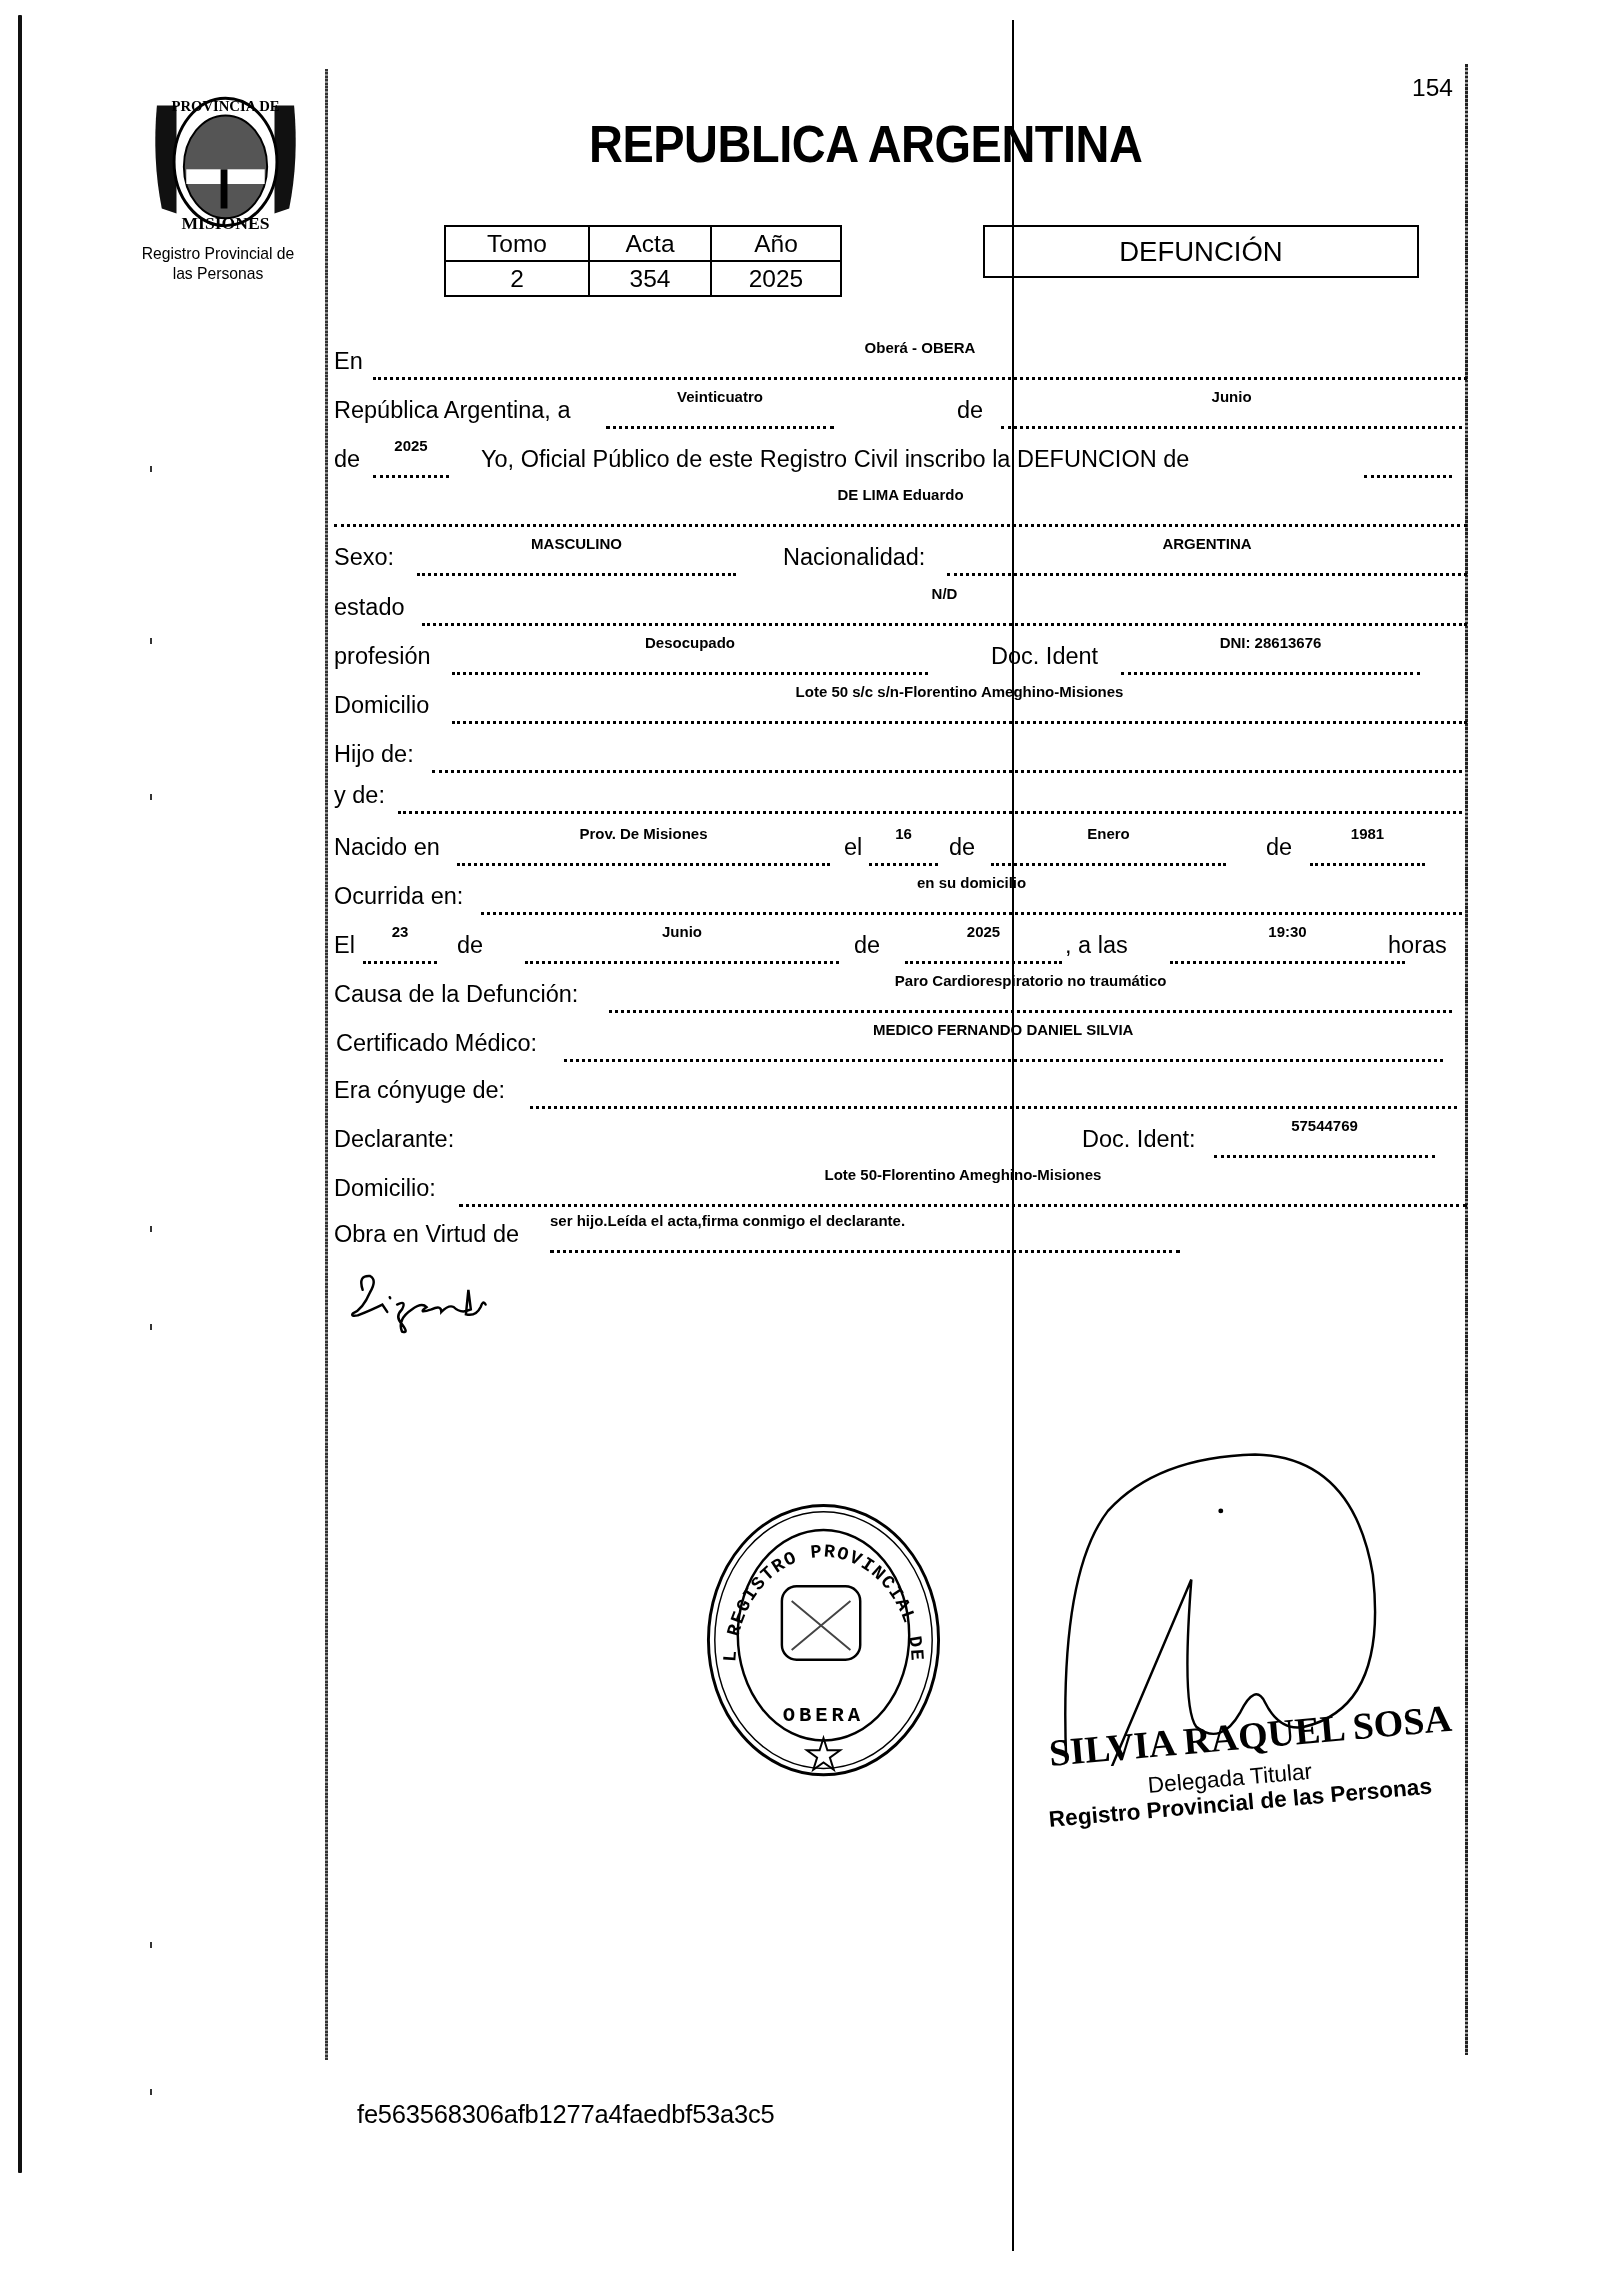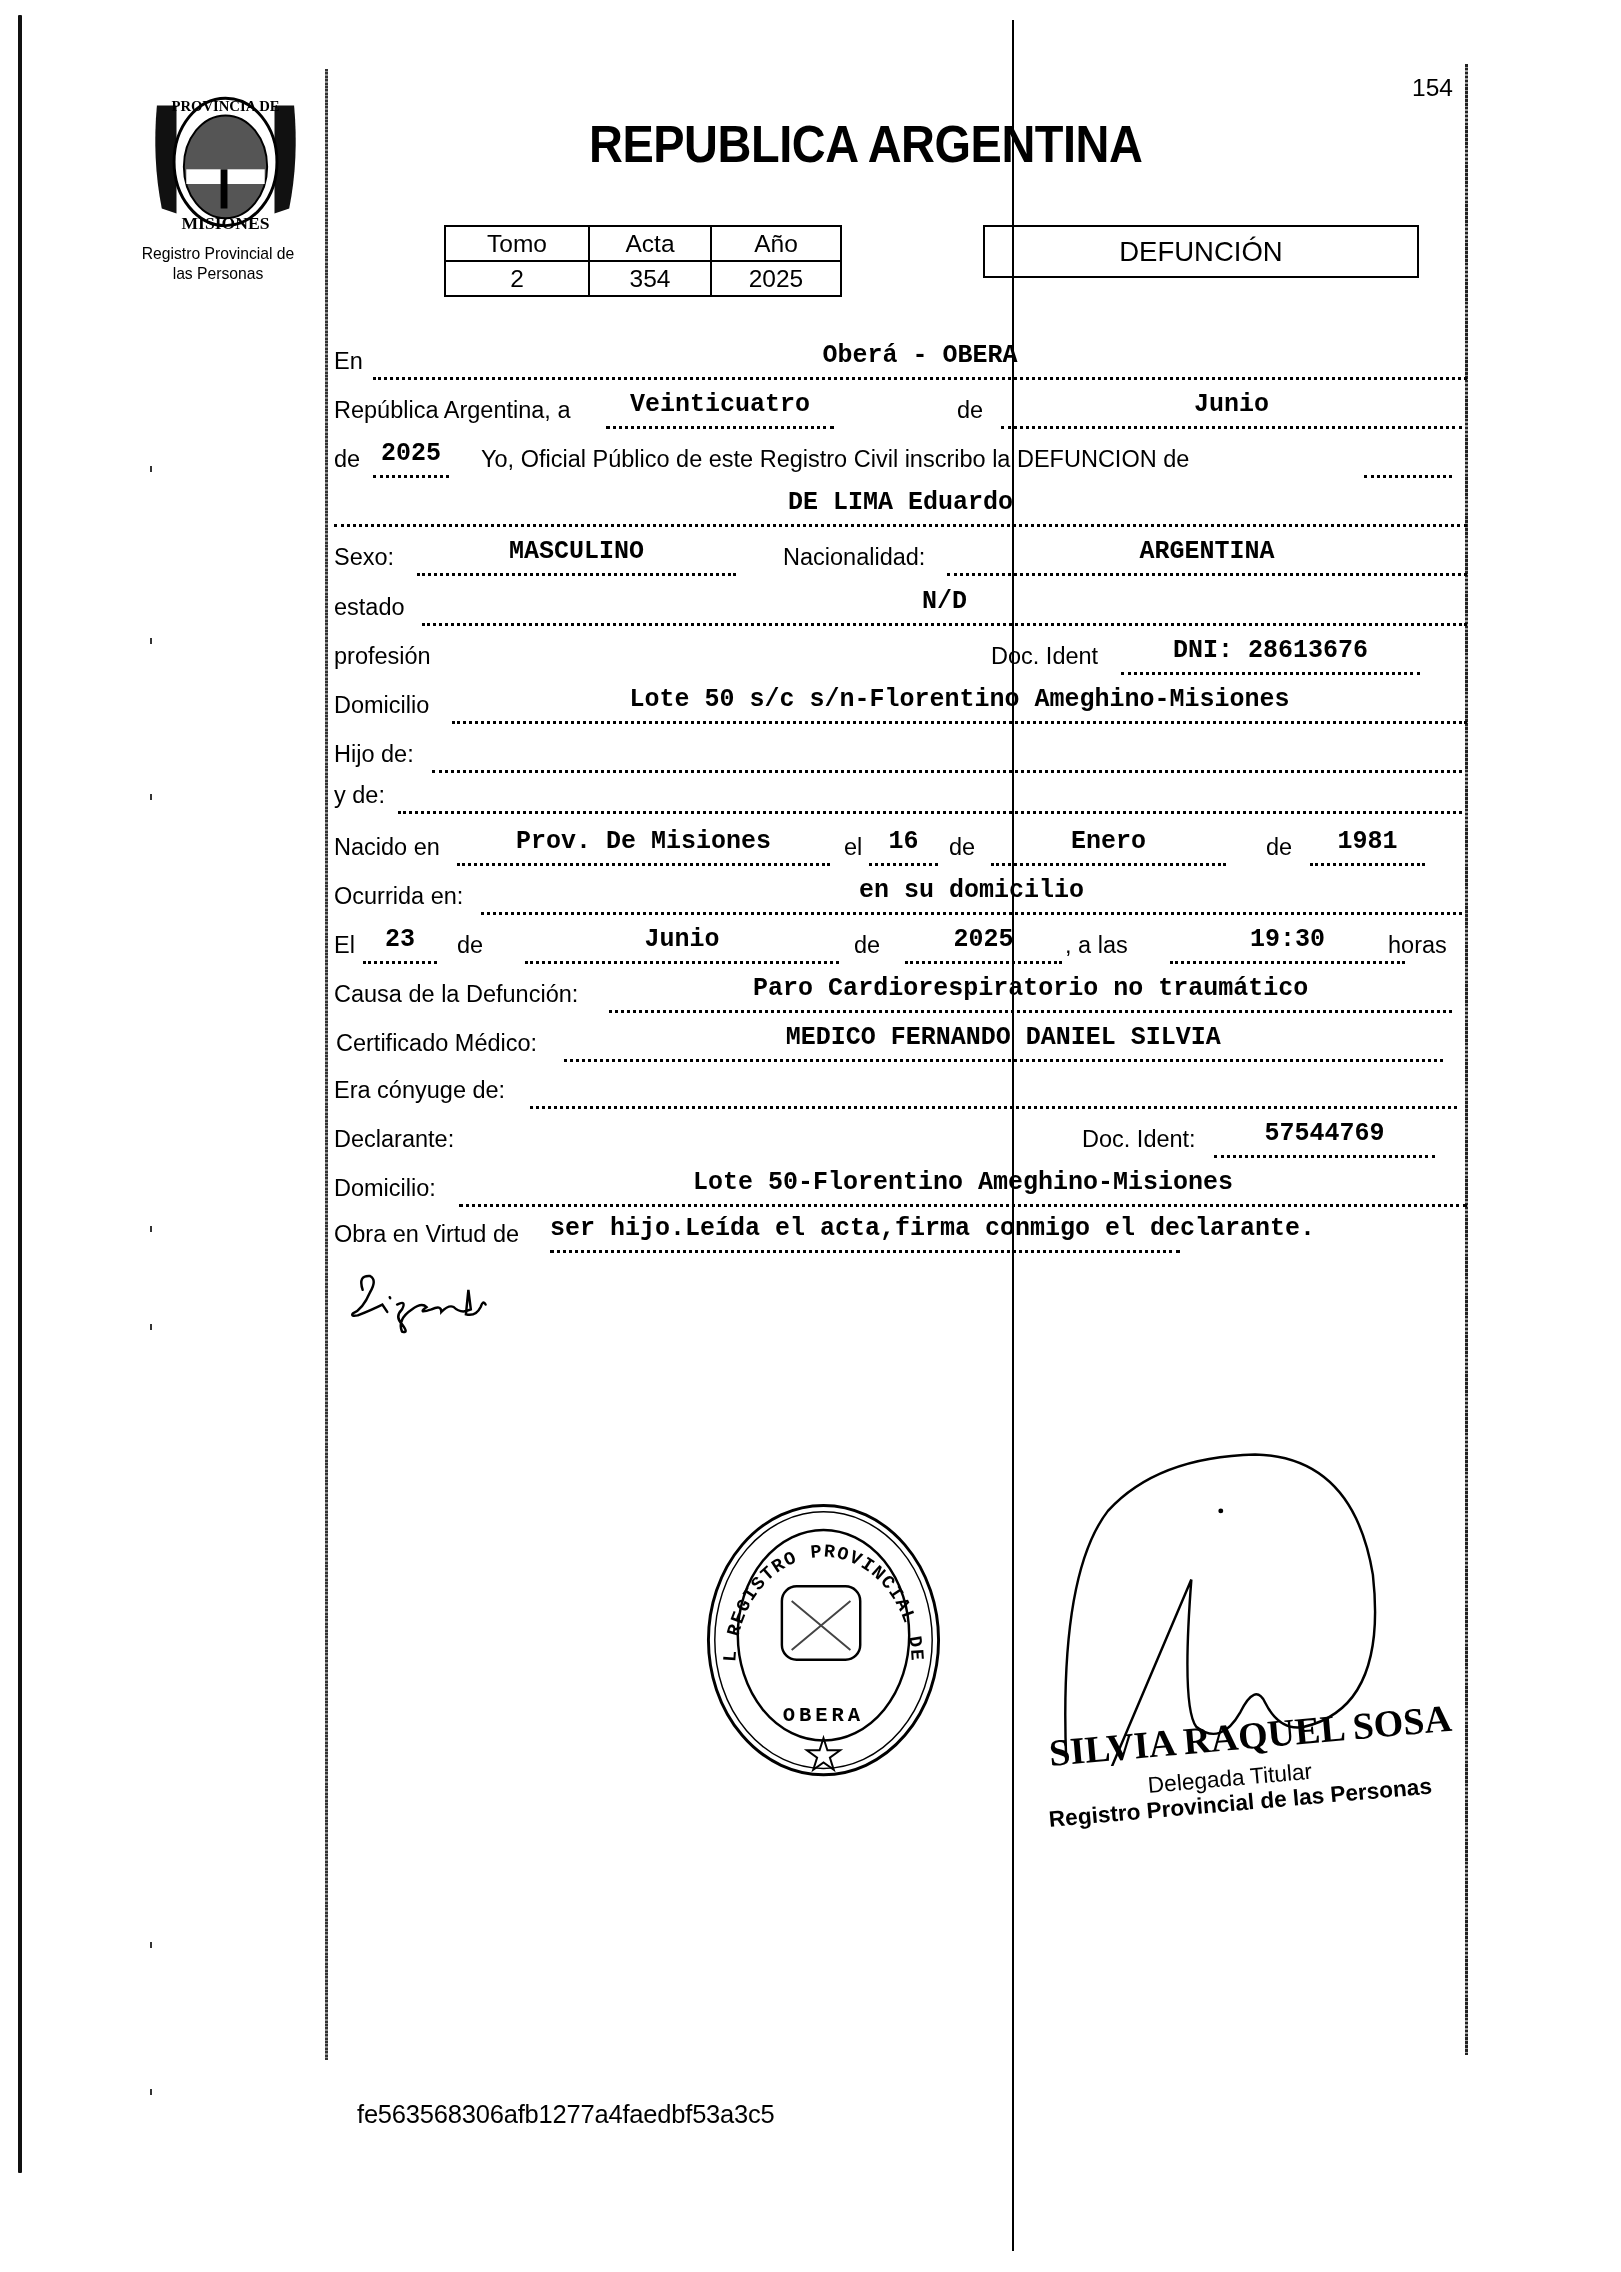--- a/index.html
+++ b/index.html
@@ -28,21 +28,21 @@
   table.ref td { border: 2.5px solid #000; text-align: center; font-size: 24.5px; height: 33px; padding: 0; }
   table.ref td.c1 { width: 142px; margin-left: 48px; } table.ref td.c2 { width: 120px; } table.ref td.c3 { width: 128px; }
 
   .doc-type-box { left: 983px; top: 225px; width: 432px; height: 49px; border: 2.5px solid #000;
     display: flex; align-items: center; justify-content: center; font-size: 27.5px; }
 
   
   .row { position: absolute; left: 334px; right: 155px; height: 39px; font-size: 23.5px; }
   .lbl { position: absolute; bottom: 6.9px; white-space: nowrap; }
   .fld { position: absolute; bottom: 2px; height: 29px; border-bottom: 3.9px dotted #000; }
-  .val { position: absolute; bottom: 7px; left: 0; right: 0; text-align: center; font-weight: bold; white-space: nowrap; font-size: 25px; font-family: Liberation Mono, monospace; }
+  .val { position: absolute; bottom: 21px; left: 0; right: 0; text-align: center; font-weight: bold; white-space: nowrap; font-size: 15px; }
 
   
   .hand-sig { left: 343px; top: 1270px; width: 177px; height: 74px; }
   .seal { left: 701px; top: 1503px; width: 245px; height: 284px; }
   .official-sig { left: 1049px; top: 1452px; width: 373px; height: 314px; }
   .official-name { left: 1049px; top: 1731px; font-family: "Liberation Serif", serif; font-size: 38px; font-weight: bold; transform: rotate(-5deg); transform-origin: left; white-space: nowrap; }
   .official-role { left: 1148px; top: 1773px; font-size: 22.6px; transform: rotate(-5deg); transform-origin: left; white-space: nowrap; }
   .official-org { left: 1049px; top: 1807px; font-size: 22.6px; font-weight: bold; transform: rotate(-5deg); transform-origin: left; white-space: nowrap; }
   .hash { left: 357px; top: 2100px; font-size: 25.5px; letter-spacing: -0.2px; }
 </style>
@@ -142,20 +142,23 @@
 
 <div class="row" style="top:589px">
   <span class="lbl" style="left:0">estado</span>
   <div class="fld" style="left:88px;right:0">
       <span class="val">N/D</span>
     </div>
 </div>
 
 <div class="row" style="top:638px">
   <span class="lbl" style="left:0">profesión</span>
+  <div class="fld" style="left:118px;width:476px">
+      <span class="val">Desocupado</span>
+    </div>
   <span class="lbl" style="left:657px">Doc. Ident</span>
   <div class="fld" style="left:787px;width:299px">
       <span class="val">DNI: 28613676</span>
     </div>
 </div>
 
 <div class="row" style="top:687px">
   <span class="lbl" style="left:0">Domicilio</span>
   <div class="fld" style="left:118px;right:0">
       <span class="val">Lote 50 s/c s/n-Florentino Ameghino-Misiones</span>

